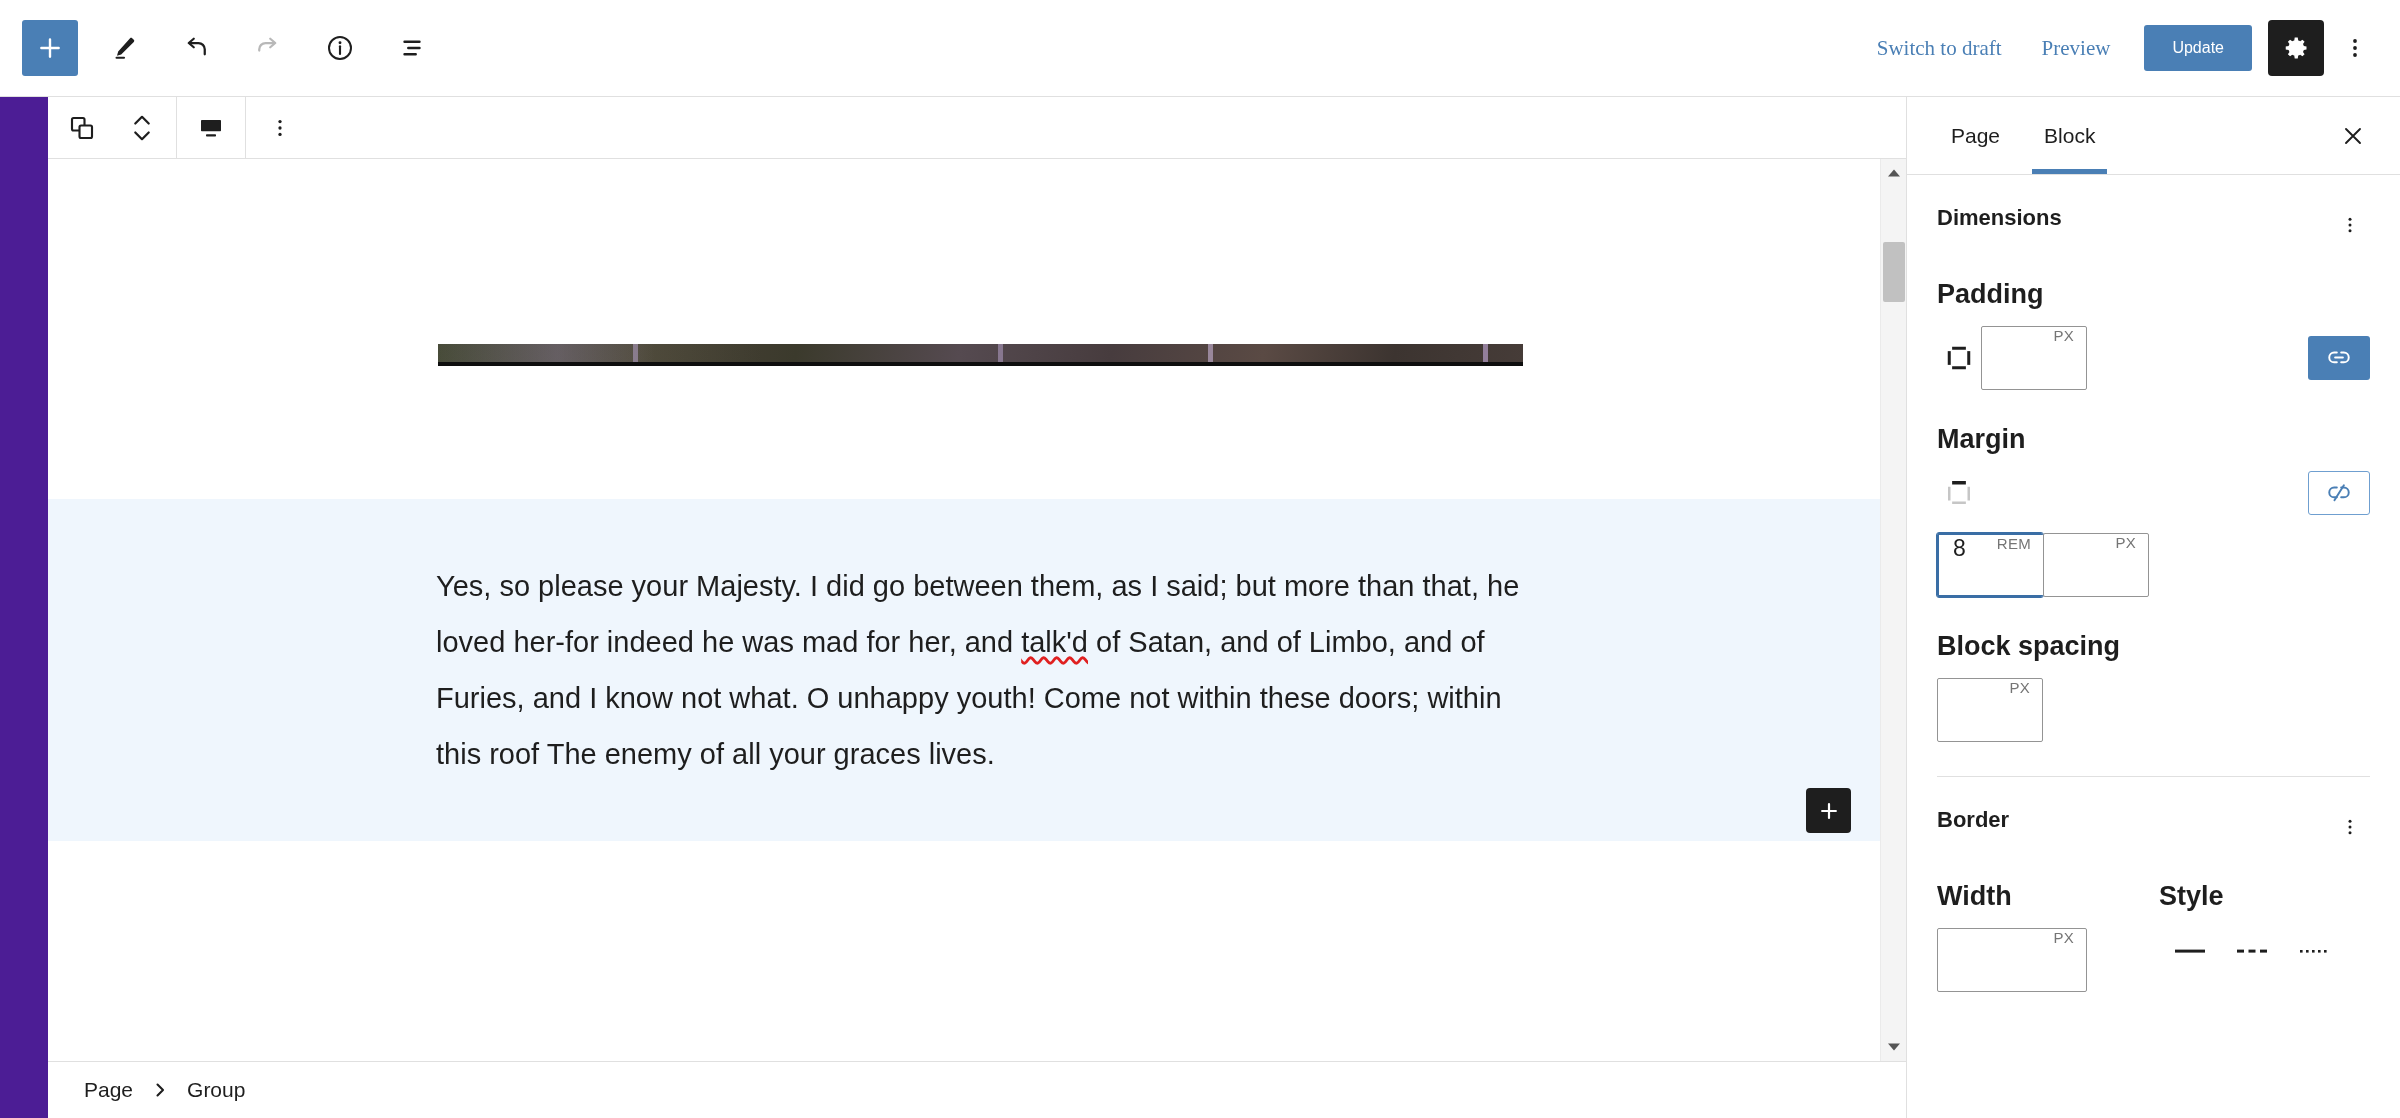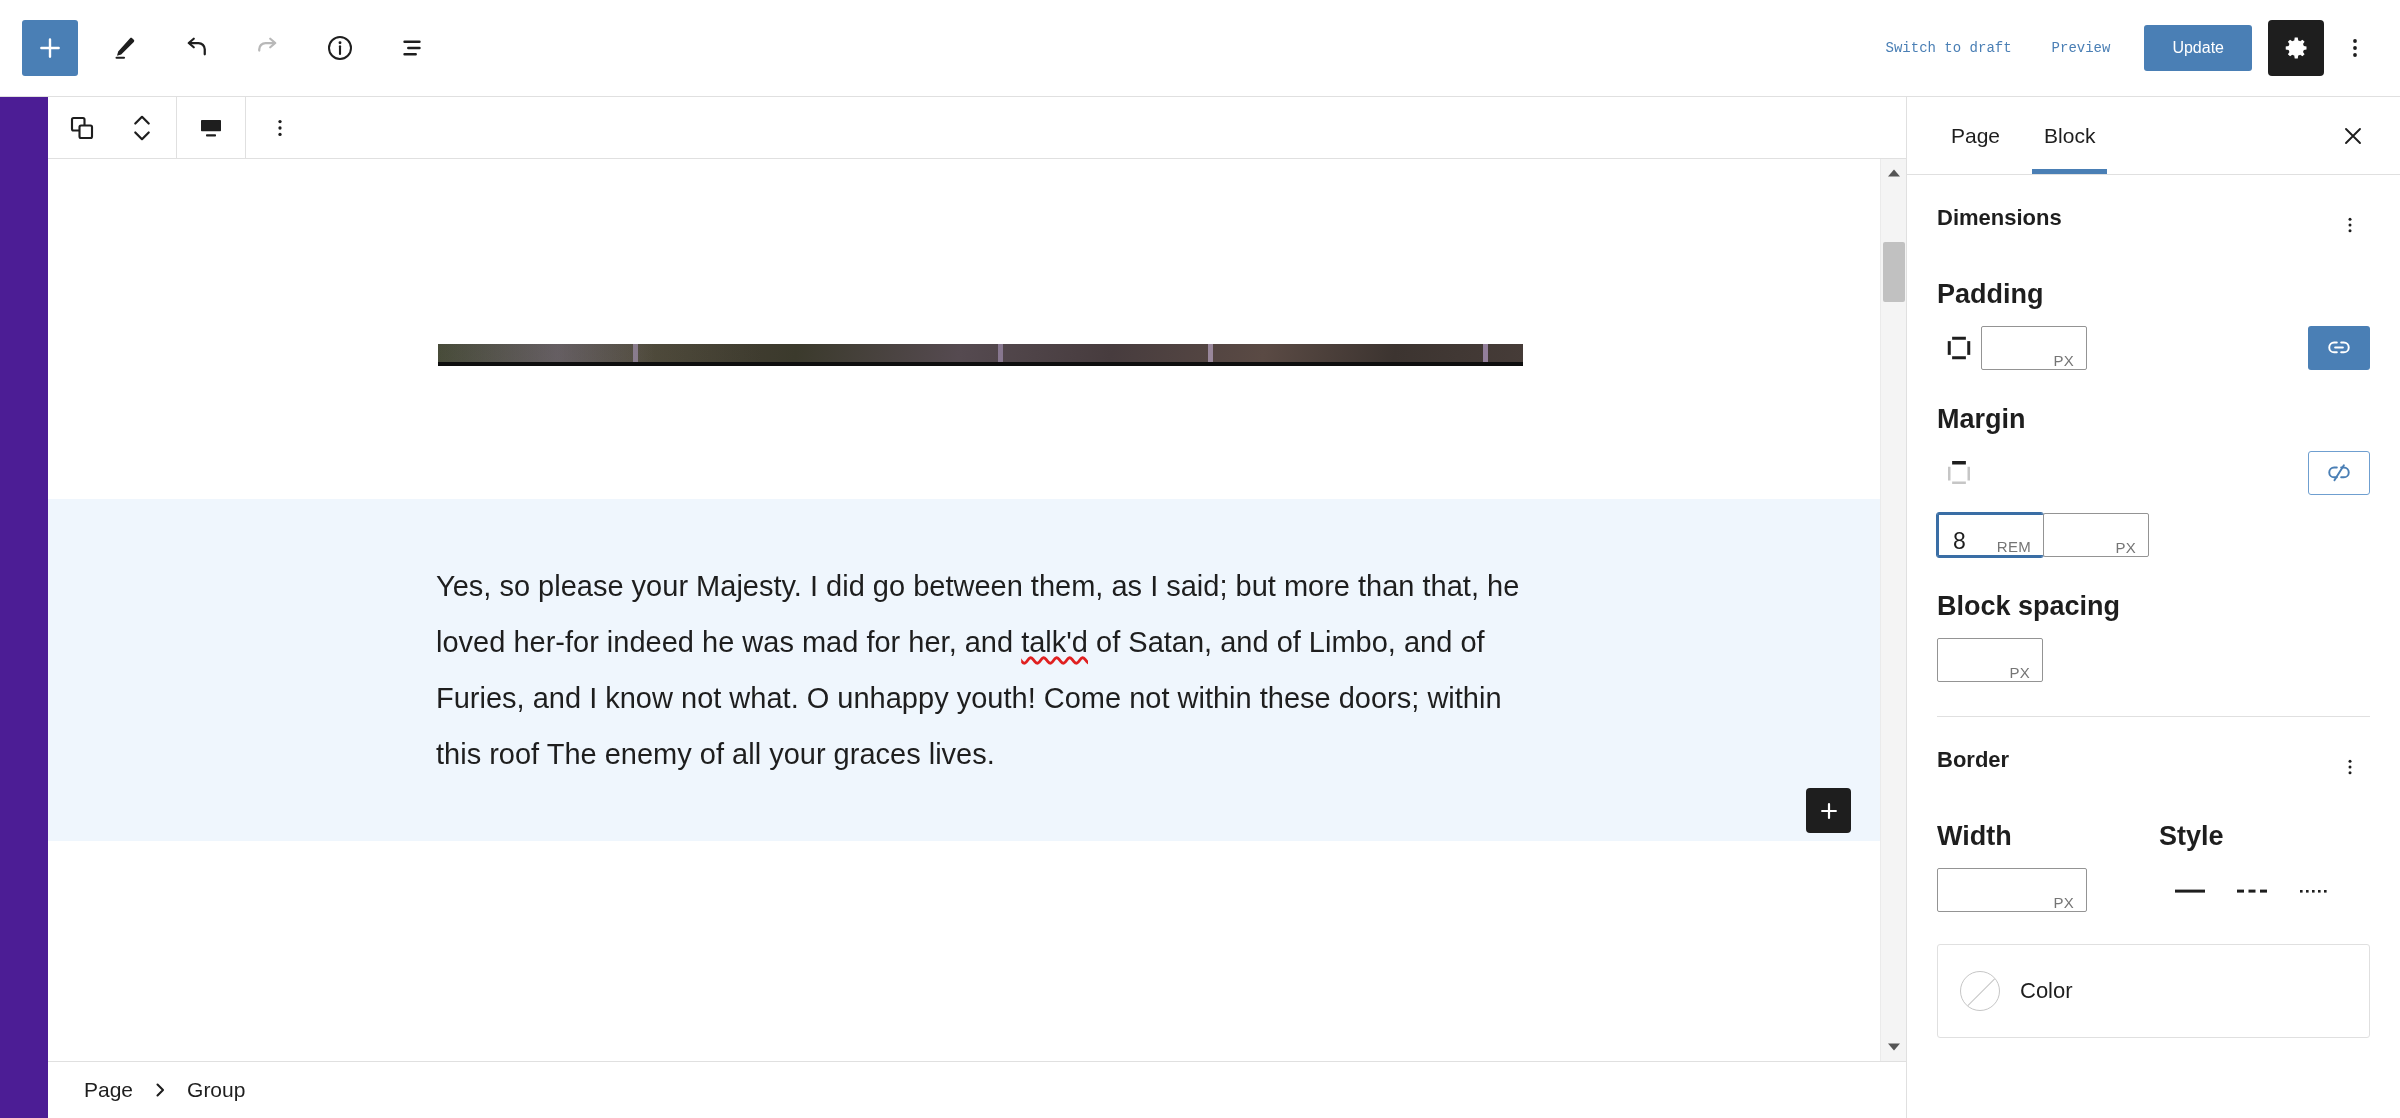--- a/index.html
+++ b/index.html
@@ -31,21 +31,21 @@
   }
   .add-block-btn {
     width: 56px; height: 56px; background: #4a7fb5; border-radius: 3px;
     display: flex; align-items: center; justify-content: center;
     margin-right: 18px; cursor: pointer; border: none; padding: 0;
   }
   .spacer-x { margin-left: 16px; }
   .hdr-right { margin-left: auto; display: flex; align-items: center; gap: 0; }
   .link-btn {
     background: transparent; border: none; cursor: pointer;
-    color: #4a7fb5; font-size: 14px; font-family: Liberation Mono, monospace;
+    color: #4a7fb5; font-size: 21px; font-family: Liberation Serif, serif;
     padding: 10px 20px; white-space: nowrap;
   }
   .update-btn {
     background: #4a7fb5; color: #fff; border: none; cursor: pointer;
     font-size: 16px; font-family: "Liberation Sans", sans-serif;
     padding: 14px 28px; border-radius: 3px; margin-left: 14px;
     font-weight: 400;
   }
   .settings-btn {
     width: 56px; height: 56px; background: #1e1e1e; border-radius: 4px;
@@ -168,22 +168,22 @@
     padding: 30px 0 0 0;
   }
   .panel-title { font-size: 22px; font-weight: bold; color: #1e1e1e; }
   .panel-kebab { background: none; border: none; cursor: pointer; width: 40px; height: 40px; display:flex; align-items:center; justify-content:center; padding: 0; }
 
   .field-label { font-size: 27px; color: #1e1e1e; margin: 34px 0 16px 0; font-weight: bold; }
   .ctrl-row { display: flex; align-items: center; }
   .side-icon { width: 44px; display: flex; align-items: center; justify-content: center; flex: 0 0 44px; }
 
   .num-input {
-    width: 106px; height: 44px; border: 1px solid #949494; border-radius: 2px;
-    display: flex; align-items: flex-end; background: #fff; position: relative; cursor: text;
+    width: 106px; height: 64px; border: 1px solid #949494; border-radius: 2px;
+    display: flex; align-items: flex-start; background: #fff; position: relative; cursor: text;
   }
   .num-input .val { font-size: 23px; color: #1e1e1e; padding-left: 14px; }
   .num-input .unit {
     margin-left: auto; font-size: 15px; color: #757575; padding-right: 12px; letter-spacing: .3px;
   }
   .num-input.focused { border: 2px solid #3a6ea5; outline: 1px solid #3a6ea5; }
 
   .linked-inputs { display: flex; }
   .linked-inputs .num-input:first-child { border-right: none; }
 
@@ -507,22 +507,18 @@
                     <rect x="9" y="4" width="2.6" height="2.6" fill="#1e1e1e"></rect>
                     <rect x="15" y="4" width="2.6" height="2.6" fill="#1e1e1e"></rect>
                     <rect x="21" y="4" width="2.6" height="2.6" fill="#1e1e1e"></rect>
                     <rect x="27" y="4" width="2.6" height="2.6" fill="#1e1e1e"></rect>
                   </svg>
                 </button>
               </div>
             </div>
           </div>
 
-          <div class="color-card">
-            <span class="swatch-none"></span>
-            <span class="color-label">Color</span>
-          </div>
         </div>
 
       </div>
     </div>
   </div>
 </div>
 
 </body></html>

